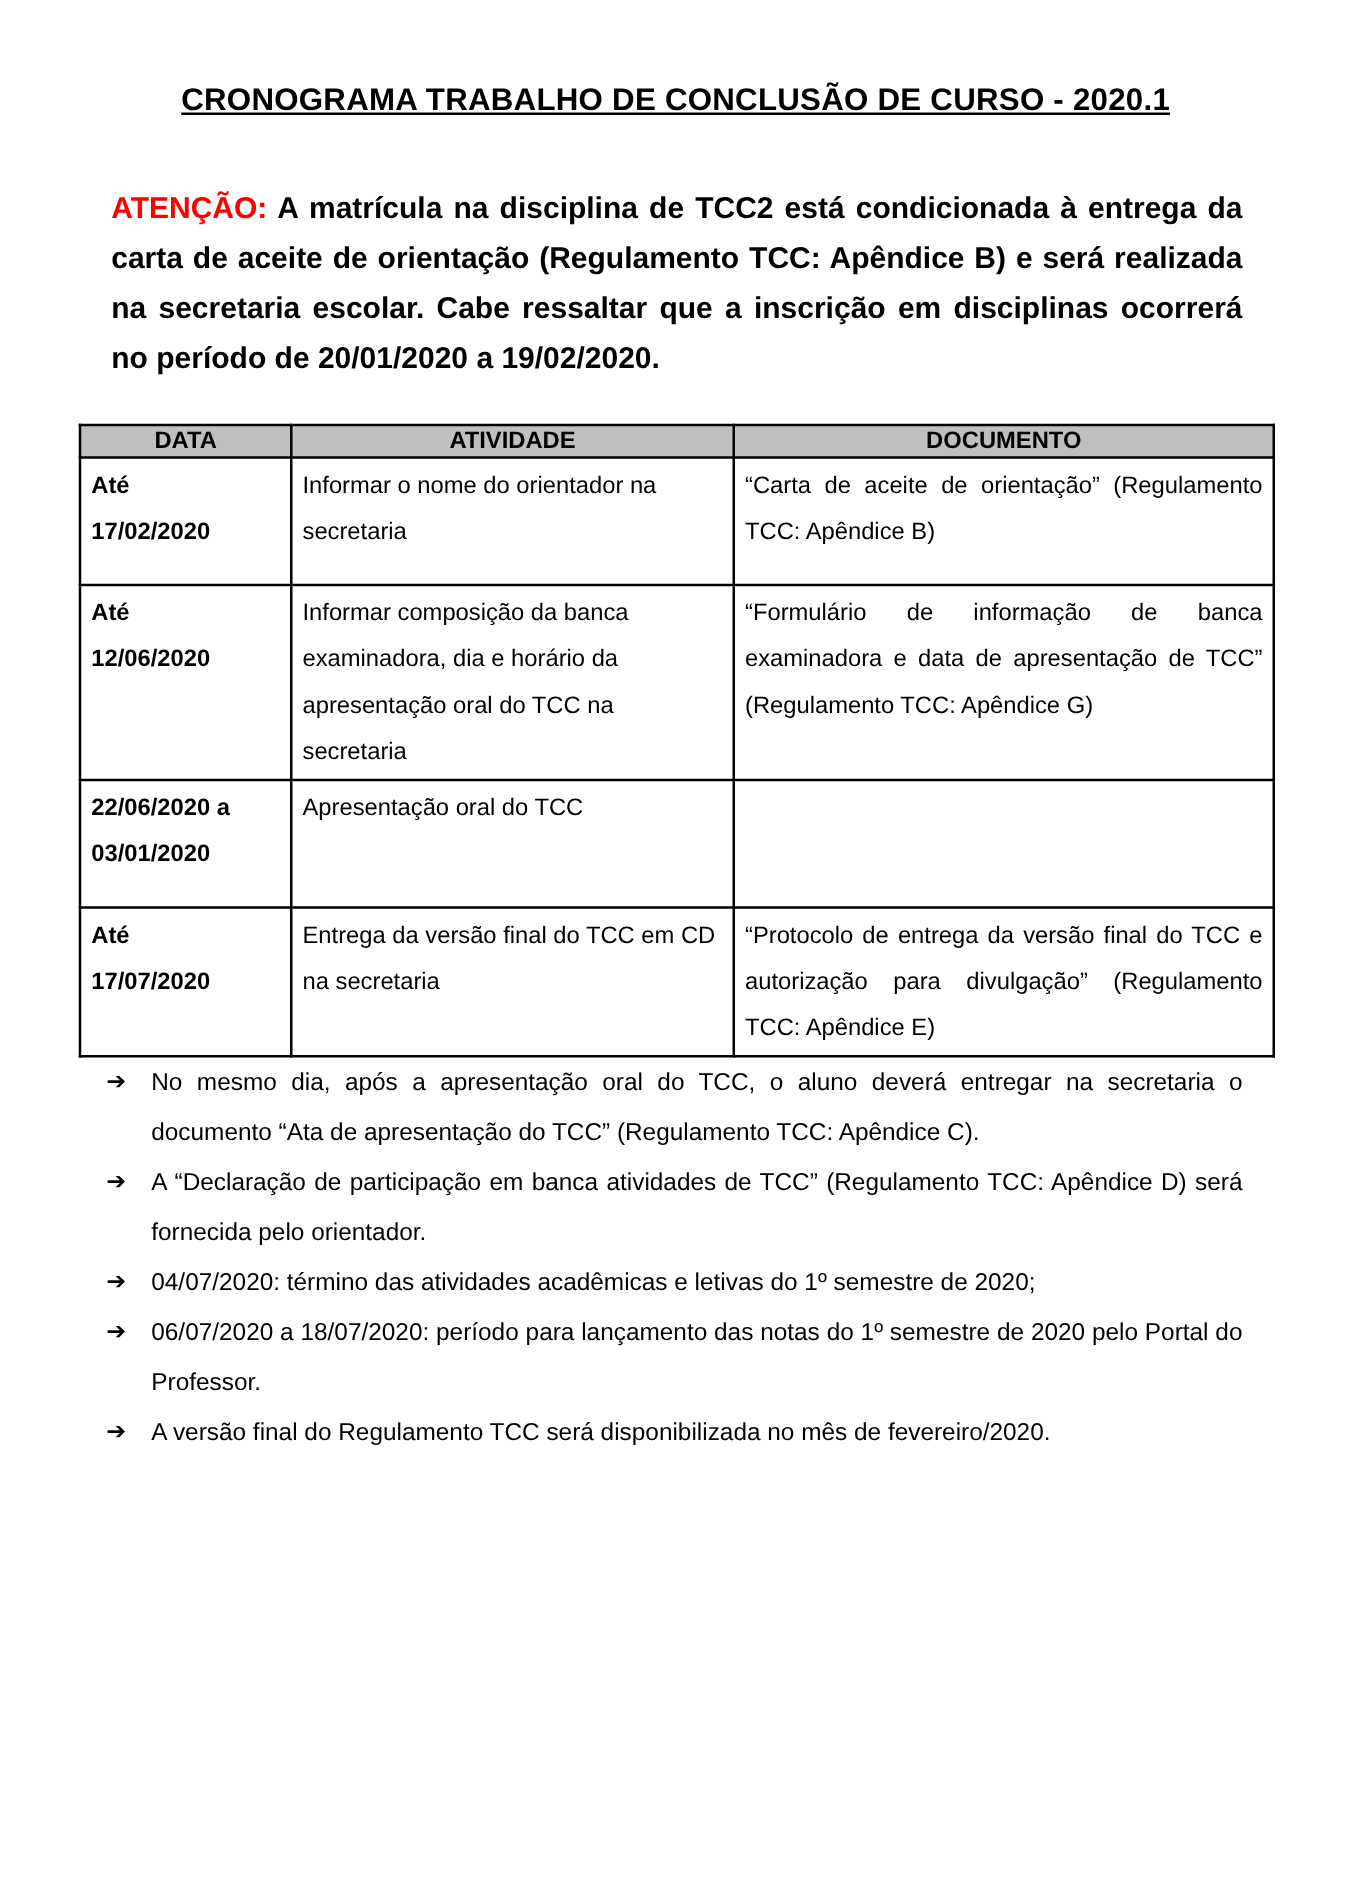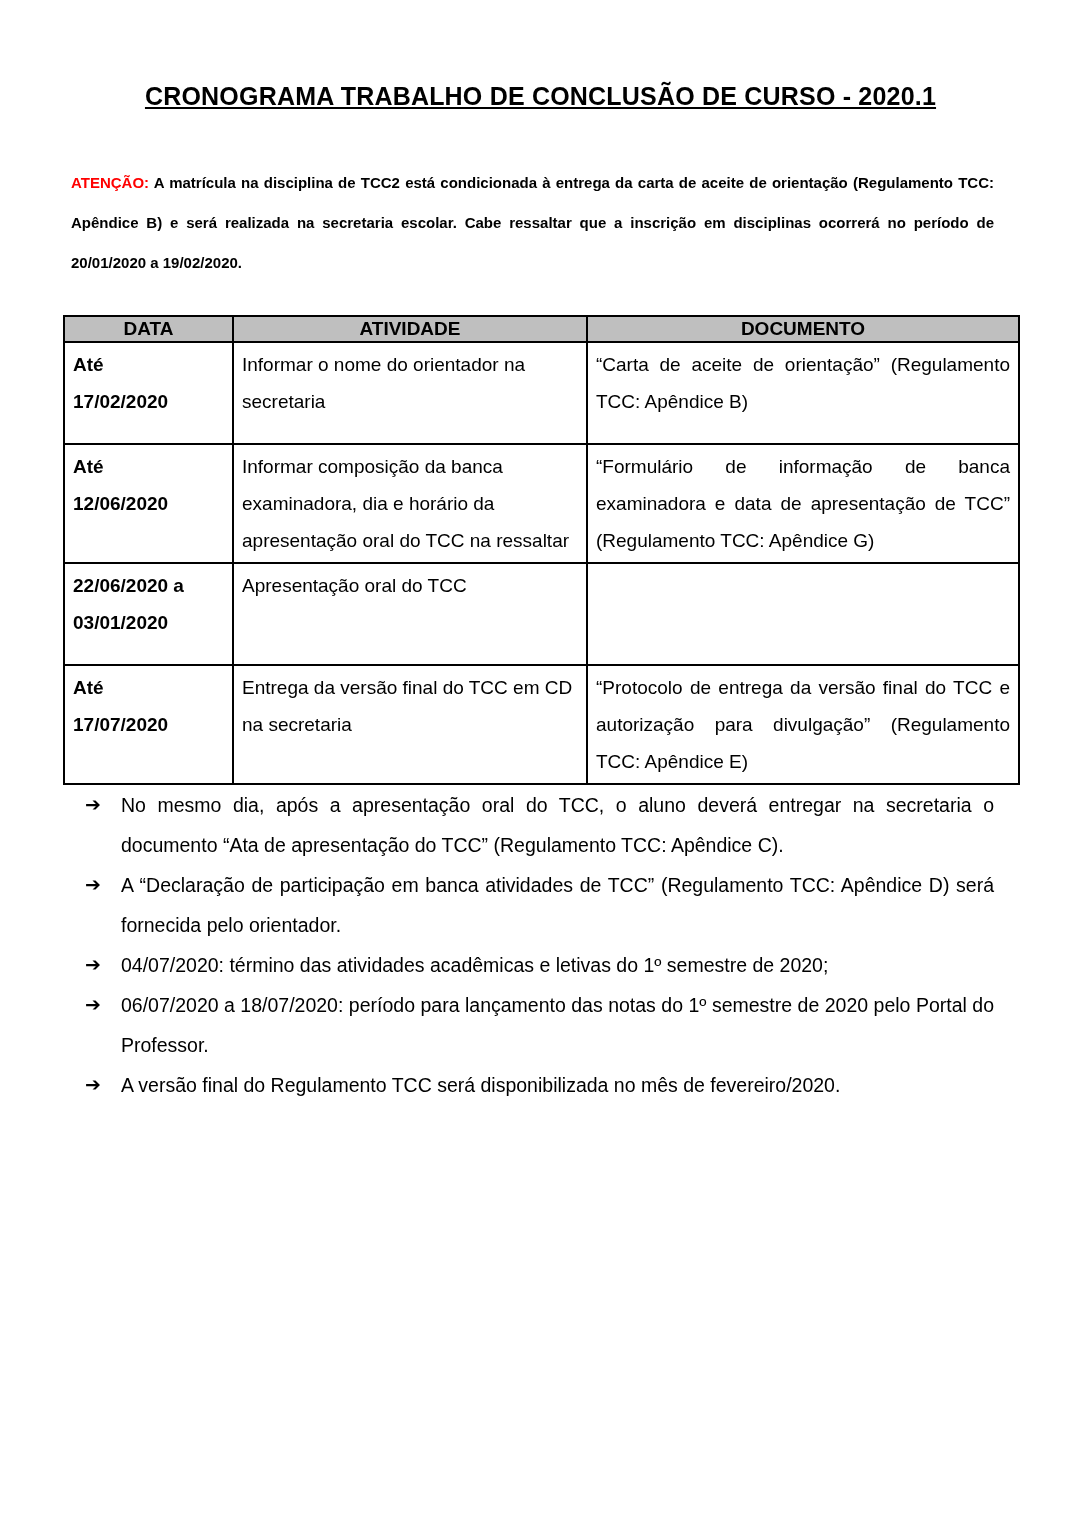--- a/index.html
+++ b/index.html
@@ -10,27 +10,27 @@
     font-family: "Liberation Sans", sans-serif;
     color: #000000;
   }
   .page { padding: 66px 58px 40px 63px; }
 
   .title {
     text-align: center;
     font-size: 25px;
     font-weight: bold;
     text-decoration: underline;
-    margin: 16px 10px 52px 10px;
+    margin: 0 10px 52px 10px;
     letter-spacing: 0.2px;
   }
 
   .attention {
-    margin: 0 24px 0 8px;
-    font-size: 15px;
+    margin: 0 24px 0 26px;
+    font-size: 24px;
     font-weight: bold;
     line-height: 40px;
     text-align: justify;
   }
   .attention-label { color: #ff0000; }
 
   table.schedule {
     border-collapse: collapse;
     table-layout: fixed;
     width: 955px;
@@ -106,21 +106,21 @@
     <tbody>
       <tr>
         <td class="cell-data">Até
 17/02/2020</td>
         <td class="cell-atividade">Informar o nome do orientador na secretaria</td>
         <td class="cell-documento">“Carta de aceite de orientação” (Regulamento TCC: Apêndice B)</td>
       </tr>
       <tr>
         <td class="cell-data">Até
 12/06/2020</td>
-        <td class="cell-atividade">Informar composição da banca examinadora, dia e horário da apresentação oral do TCC na ressaltar</td>
+        <td class="cell-atividade">Informar composição da banca examinadora, dia e horário da apresentação oral do TCC na secretaria</td>
         <td class="cell-documento">“Formulário de informação de banca examinadora e data de apresentação de TCC” (Regulamento TCC: Apêndice G)</td>
       </tr>
       <tr>
         <td class="cell-data">22/06/2020 a
 03/01/2020</td>
         <td class="cell-atividade">Apresentação oral do TCC</td>
         <td class="cell-documento"></td>
       </tr>
       <tr>
         <td class="cell-data">Até

